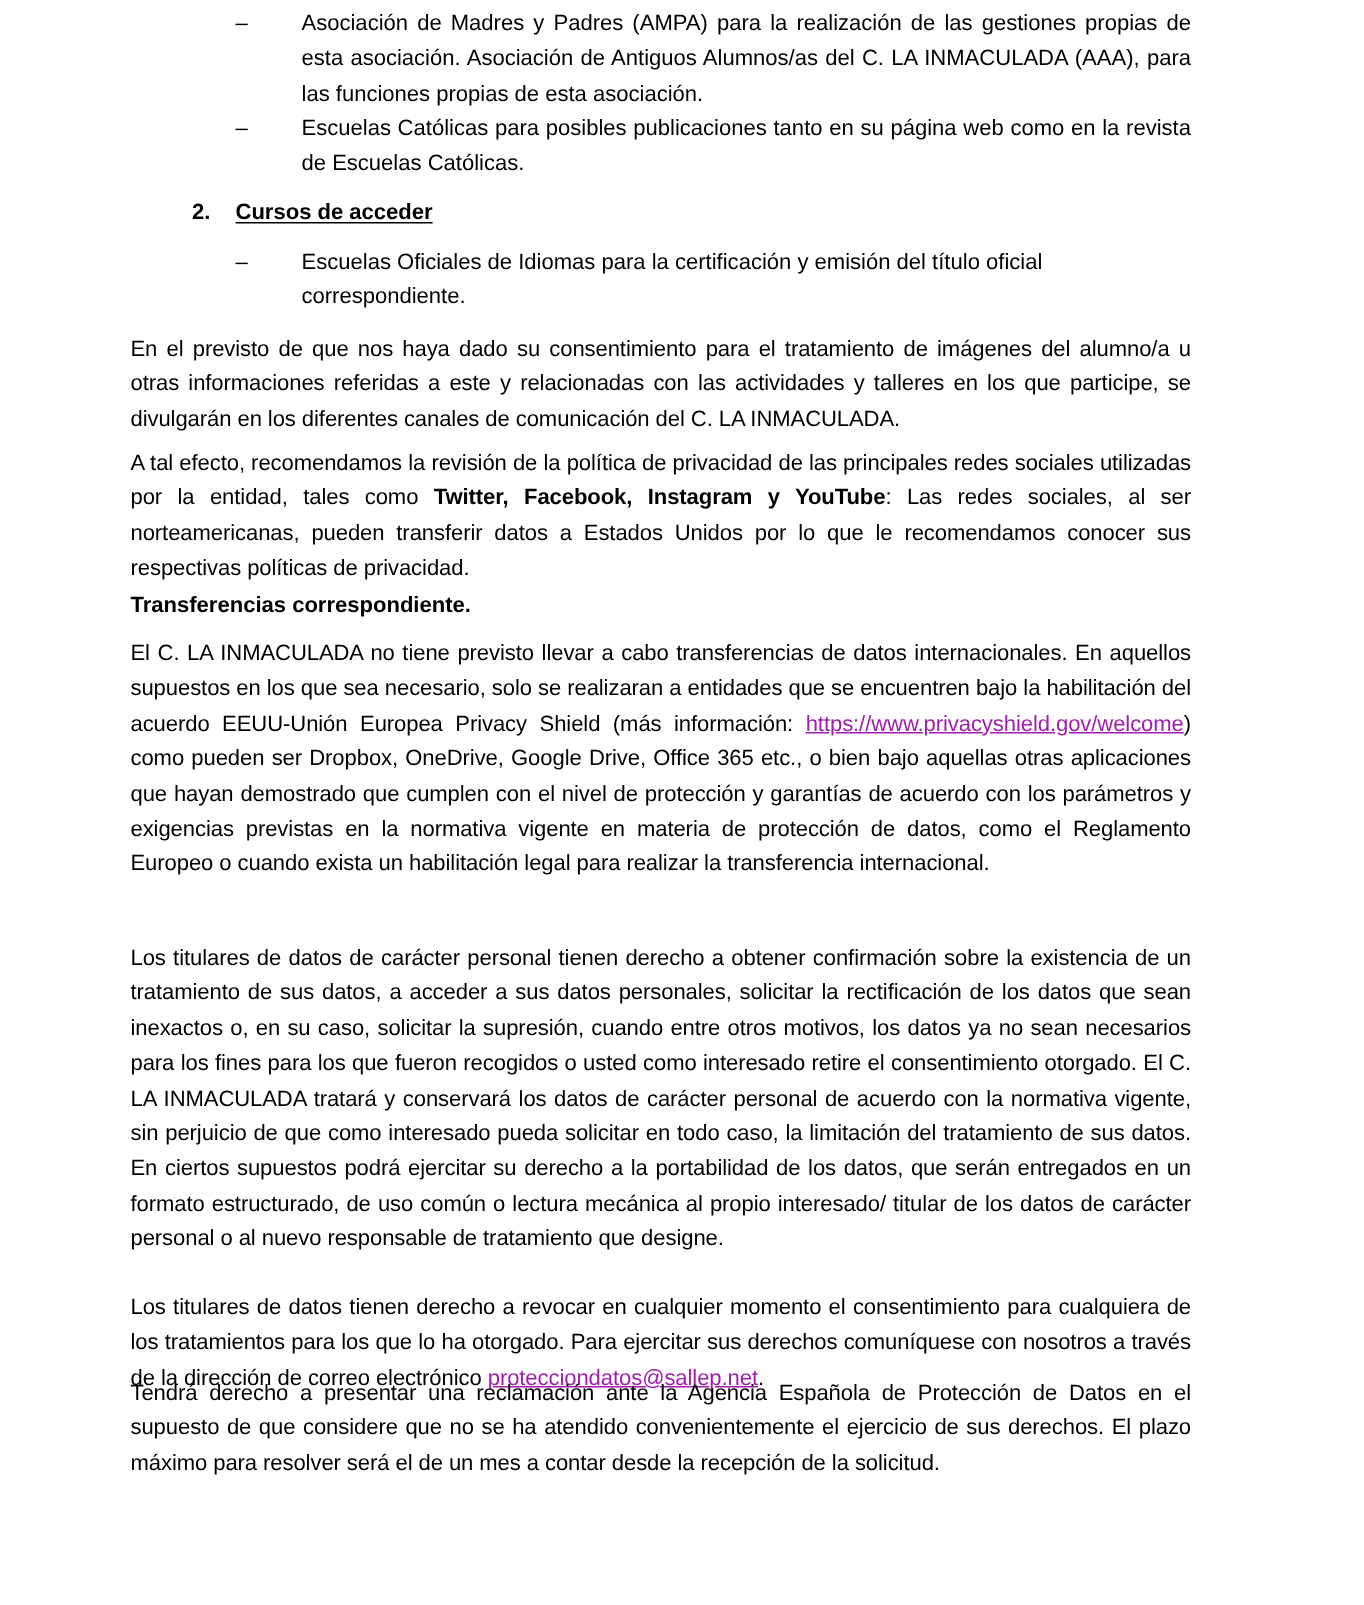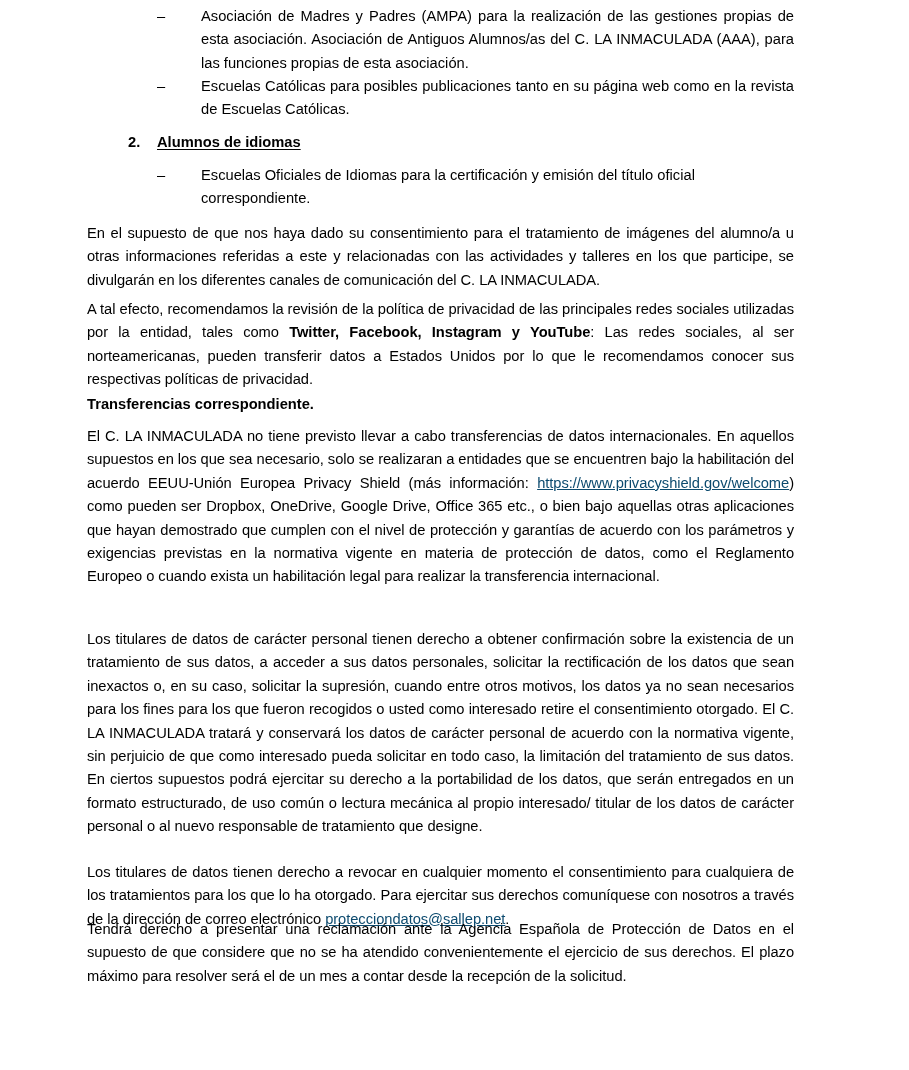--- a/index.html
+++ b/index.html
@@ -78,50 +78,50 @@
   .num-item .num {
     display: inline-block;
     width: 29px;
   }
   .num-item .ntext {
     text-decoration: underline;
     text-underline-offset: 2px;
   }
 
   a.link, .link {
-    color: #0c4a6e;
+    color: #a21caf;
     text-decoration: underline;
     text-underline-offset: 1px;
   }
 </style>
 </head>
 <body>
 
 <div class="page">
 
   <div class="dash-item" style="left:157px; top:5px; width:637px;">
     <span class="dash">–</span>
     <span class="dtext">Asociación de Madres y Padres (AMPA) para la realización de las gestiones propias de esta asociación. Asociación de Antiguos Alumnos/as del C. LA INMACULADA (AAA), para las funciones propias de esta asociación.</span>
   </div>
 
   <div class="dash-item" style="left:157px; top:75px; width:637px;">
     <span class="dash">–</span>
     <span class="dtext">Escuelas Católicas para posibles publicaciones tanto en su página web como en la revista de Escuelas Católicas.</span>
   </div>
 
   <div class="num-item" style="top:131px;">
-    <span class="num">2.</span><span class="ntext">Alumnos de idiomas</span>
+    <span class="num">2.</span><span class="ntext">Cursos de acceder</span>
   </div>
 
   <div class="dash-item" style="left:157px; top:164px; width:570px; text-align:left;">
     <span class="dash">–</span>
     <span class="dtext">Escuelas Oficiales de Idiomas para la certificación y emisión del título oficial correspondiente.</span>
   </div>
 
-  <div class="para" style="top:222px;">En el supuesto de que nos haya dado su consentimiento para el tratamiento de imágenes del alumno/a u otras informaciones referidas a este y relacionadas con las actividades y talleres en los que participe, se divulgarán en los diferentes canales de comunicación del C. LA INMACULADA.</div>
+  <div class="para" style="top:222px;">En el previsto de que nos haya dado su consentimiento para el tratamiento de imágenes del alumno/a u otras informaciones referidas a este y relacionadas con las actividades y talleres en los que participe, se divulgarán en los diferentes canales de comunicación del C. LA INMACULADA.</div>
 
   <div class="para" style="top:298px;"><span>A tal efecto, recomendamos la revisión de la política de privacidad de las principales redes sociales utilizadas por la entidad, tales como </span><b>Twitter, Facebook, Instagram y YouTube</b><span>: Las redes sociales, al ser norteamericanas, pueden transferir datos a Estados Unidos por lo que le recomendamos conocer sus respectivas políticas de privacidad.</span></div>
 
   <div class="heading" style="top:393px;">Transferencias correspondiente.</div>
 
   <div class="para" style="top:425px;"><span>El C. LA INMACULADA no tiene previsto llevar a cabo transferencias de datos internacionales. En aquellos supuestos en los que sea necesario, solo se realizaran a entidades que se encuentren bajo la habilitación del acuerdo EEUU-Unión Europea Privacy Shield (más información: </span><a class="link" href="#">https://www.privacyshield.gov/welcome</a><span>) como pueden ser Dropbox, OneDrive, Google Drive, Office 365 etc., o bien bajo aquellas otras aplicaciones que hayan demostrado que cumplen con el nivel de protección y garantías de acuerdo con los parámetros y exigencias previstas en la normativa vigente en materia de protección de datos, como el Reglamento Europeo o cuando exista un habilitación legal para realizar la transferencia internacional.</span></div>
 
 
   <div class="para" style="top:628px;">Los titulares de datos de carácter personal tienen derecho a obtener confirmación sobre la existencia de un tratamiento de sus datos, a acceder a sus datos personales, solicitar la rectificación de los datos que sean inexactos o, en su caso, solicitar la supresión, cuando entre otros motivos, los datos ya no sean necesarios para los fines para los que fueron recogidos o usted como interesado retire el consentimiento otorgado. El C. LA INMACULADA tratará y conservará los datos de carácter personal de acuerdo con la normativa vigente, sin perjuicio de que como interesado pueda solicitar en todo caso, la limitación del tratamiento de sus datos. En ciertos supuestos podrá ejercitar su derecho a la portabilidad de los datos, que serán entregados en un formato estructurado, de uso común o lectura mecánica al propio interesado/ titular de los datos de carácter personal o al nuevo responsable de tratamiento que designe.</div>
 

